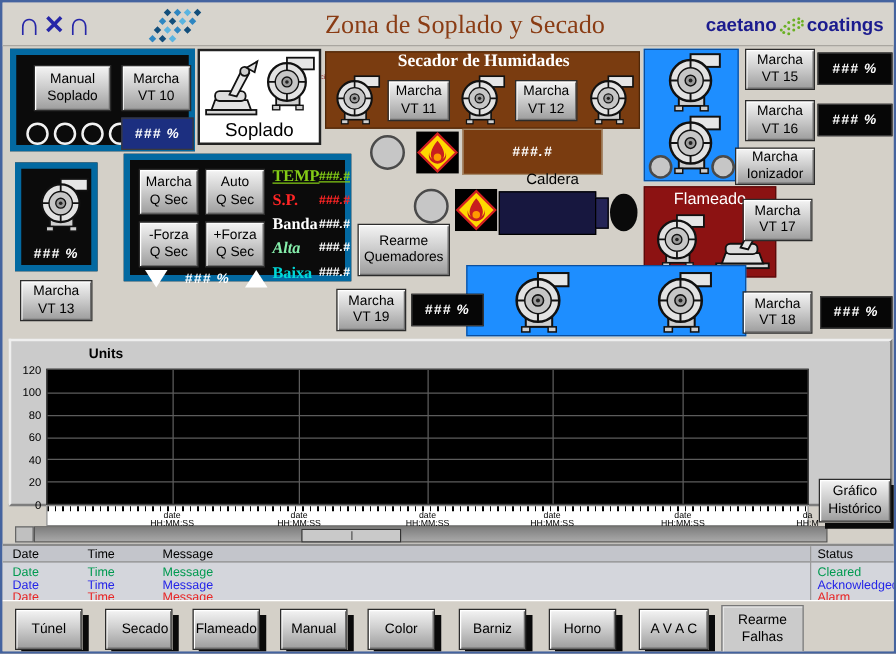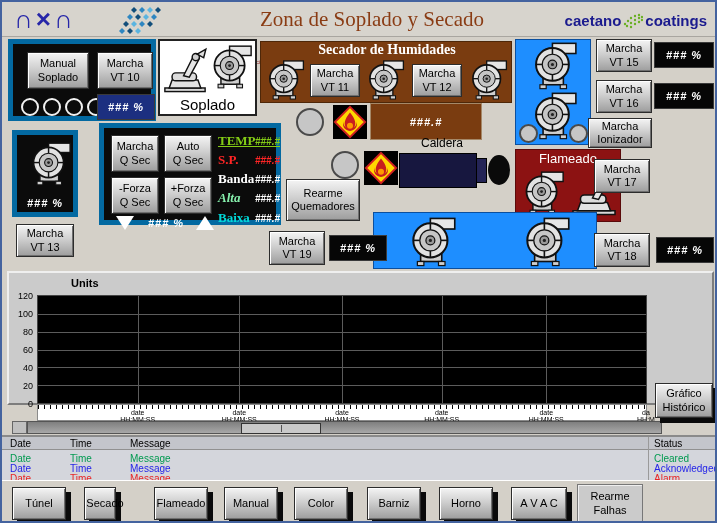--- a/index.html
+++ b/index.html
@@ -354,21 +354,21 @@
     <div class="abs r-alarm" style="left:0;right:0;top:36px;">
       <span class="abs" style="left:8px;">Date</span>
       <span class="abs" style="left:68px;">Time</span>
       <span class="abs" style="left:128px;">Message</span>
       <span class="abs" style="left:652px;">Alarm</span>
     </div>
   </div>
 
   <div class="abs" style="left:0;top:478px;width:717px;height:45px;background:#d4d0c8;border-top:1px solid #fff;">
     <div class="abs btn btn3d" style="left:10px;top:6px;width:54px;height:33px;">Túnel</div>
-    <div class="abs btn btn3d" style="left:82px;top:6px;width:32px;height:33px;padding-left:10px;">Secado</div>
+    <div class="abs btn btn3d" style="left:82px;top:6px;width:54px;height:33px;padding-left:10px;">Secado</div>
     <div class="abs btn btn3d" style="left:152px;top:6px;width:54px;height:33px;">Flameado</div>
     <div class="abs btn btn3d" style="left:222px;top:6px;width:54px;height:33px;">Manual</div>
     <div class="abs btn btn3d" style="left:365px;top:6px;width:54px;height:33px;">Barniz</div>
     <div class="abs btn btn3d" style="left:292px;top:6px;width:54px;height:33px;">Color</div>
     <div class="abs btn btn3d" style="left:437px;top:6px;width:54px;height:33px;">Horno</div>
     <div class="abs btn btn3d" style="left:509px;top:6px;width:56px;height:33px;">A V A C</div>
     <div class="abs btn btn-flat multiline" style="left:575px;top:3px;width:66px;height:39px;">Rearme
 Falhas</div>
   </div>
 

